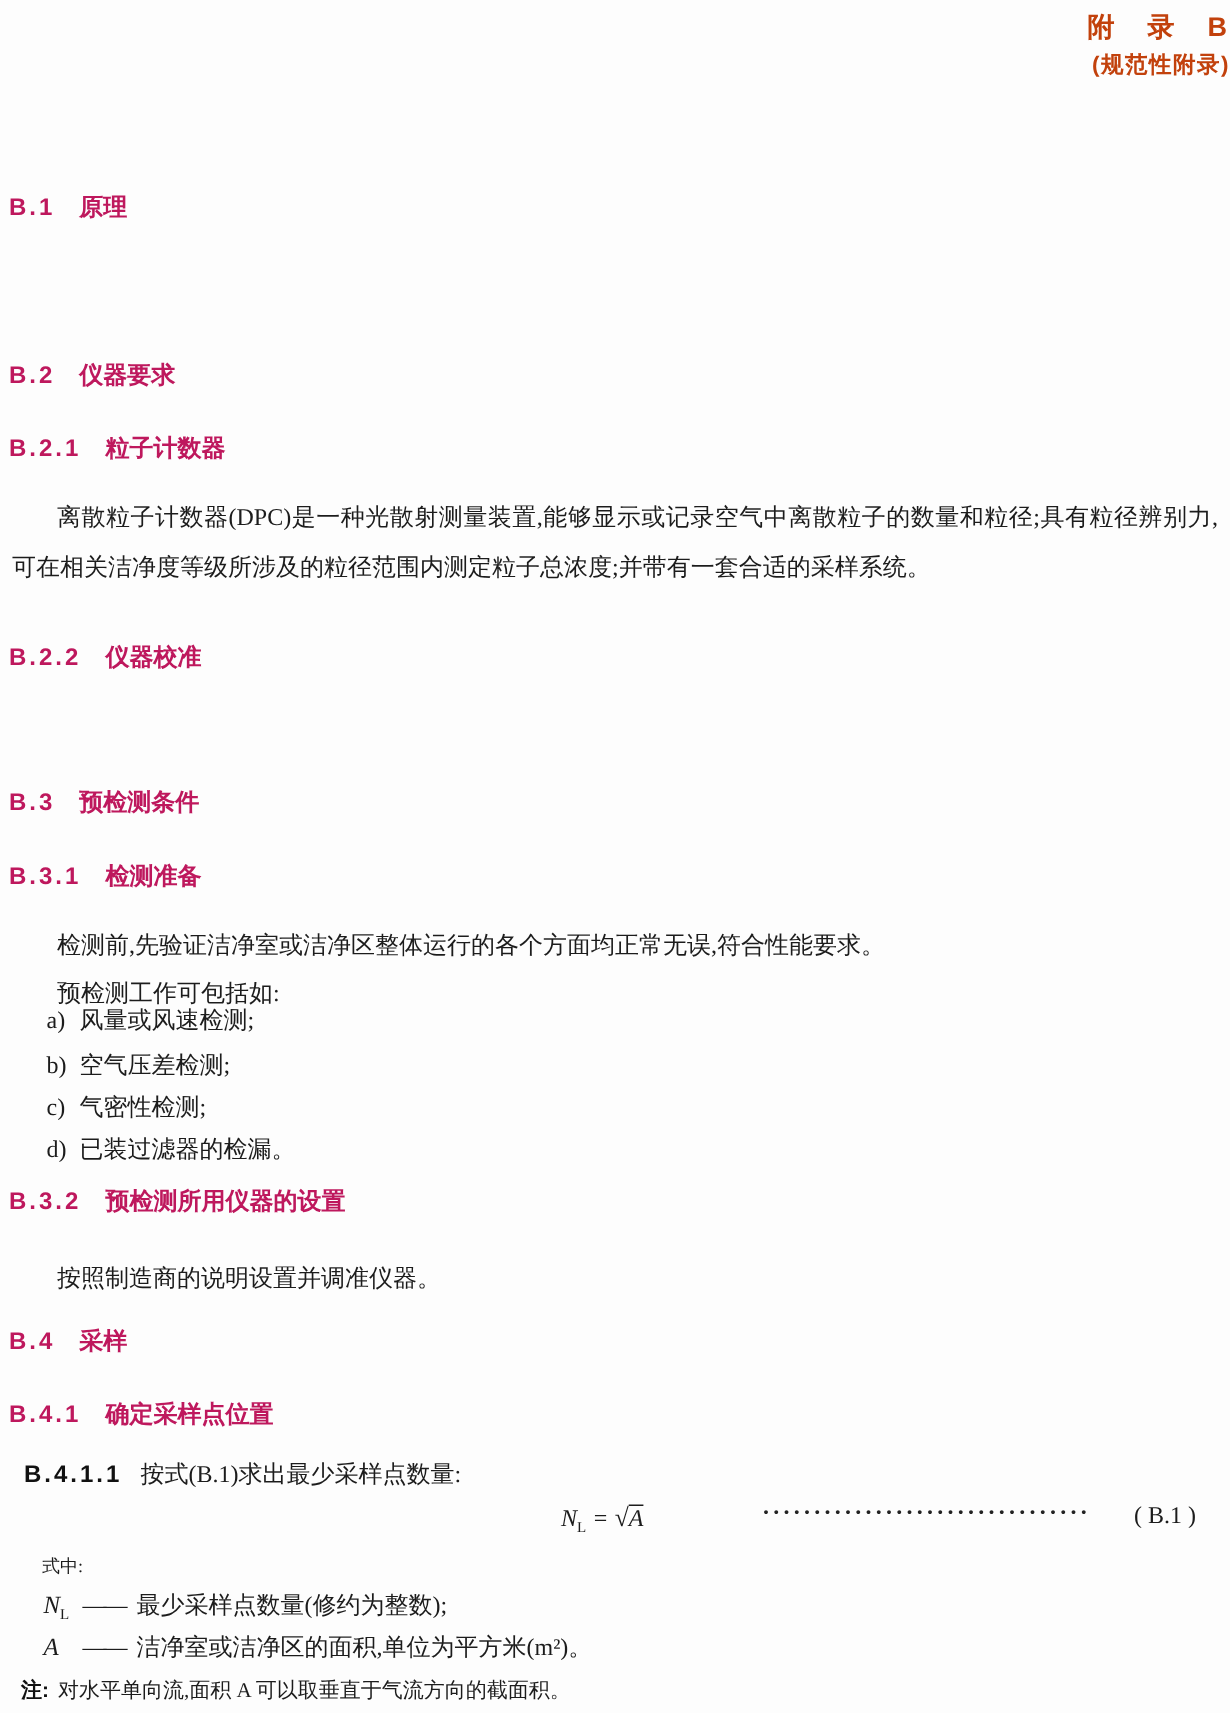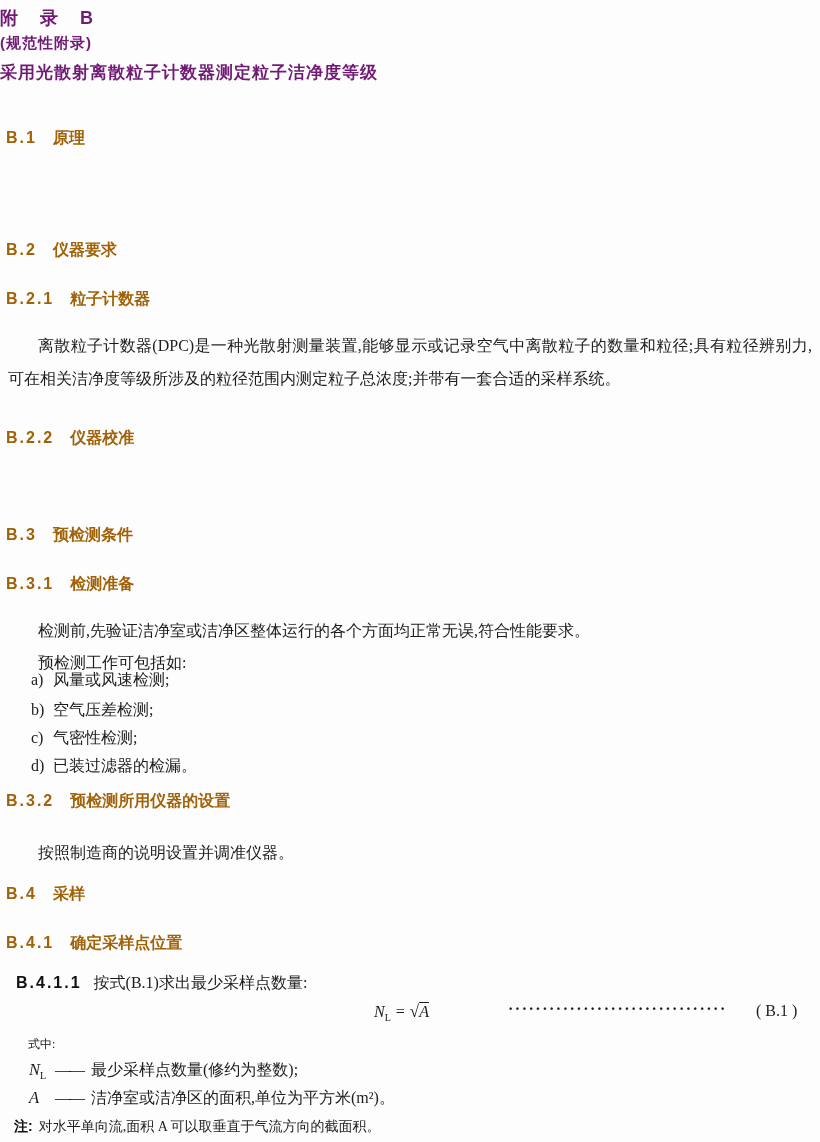--- a/index.html
+++ b/index.html
@@ -7,32 +7,32 @@
     position:relative;
     width:820px;height:1142px;
     margin:0 auto;
     background:#fdfdfd;
     color:#1c1c1c;
     overflow:hidden;
     font-family:"Liberation Serif", serif;
   }
   .center-title{
     position:absolute;left:0;width:100%;
-    text-align:left;
+    text-align:right;
     font-family:"Liberation Sans", sans-serif;
     font-weight:700;
-    color:#701a75;
+    color:#c2410c;
   }
   .t1{top:6px;font-size:18px;letter-spacing:2px;}
   .t2{top:34px;font-size:15px;letter-spacing:1px;}
   .t3{top:61px;font-size:17px;letter-spacing:1px;}
   .heading{
     position:absolute;left:6px;
     font-family:"Liberation Sans", sans-serif;
-    font-weight:700;font-size:16px;color:#a16207;
+    font-weight:700;font-size:16px;color:#be185d;
     white-space:nowrap;
   }
   .heading .num{letter-spacing:2px;margin-right:16px;}
   .clause{
     position:absolute;left:16px;font-size:16px;white-space:nowrap;
   }
   .clause .num{
     font-family:"Liberation Sans", sans-serif;
     font-weight:700;letter-spacing:2px;margin-right:12px;color:#111;
   }
@@ -67,21 +67,20 @@
     font-family:"Liberation Sans", sans-serif;font-weight:700;margin-right:6px;color:#111;
   }
 </style>
 </head>
 <body>
 
 <div class="page">
 
   <div class="center-title t1">附　录　B</div>
   <div class="center-title t2">(规范性附录)</div>
-  <div class="center-title t3">采用光散射离散粒子计数器测定粒子洁净度等级</div>
 
   <div class="heading" style="top:128px">
     <span class="num">B.1</span><span>原理</span>
   </div>
 
   <div class="heading" style="top:240px">
     <span class="num">B.2</span><span>仪器要求</span>
   </div>
 
   <div class="heading" style="top:289px">

